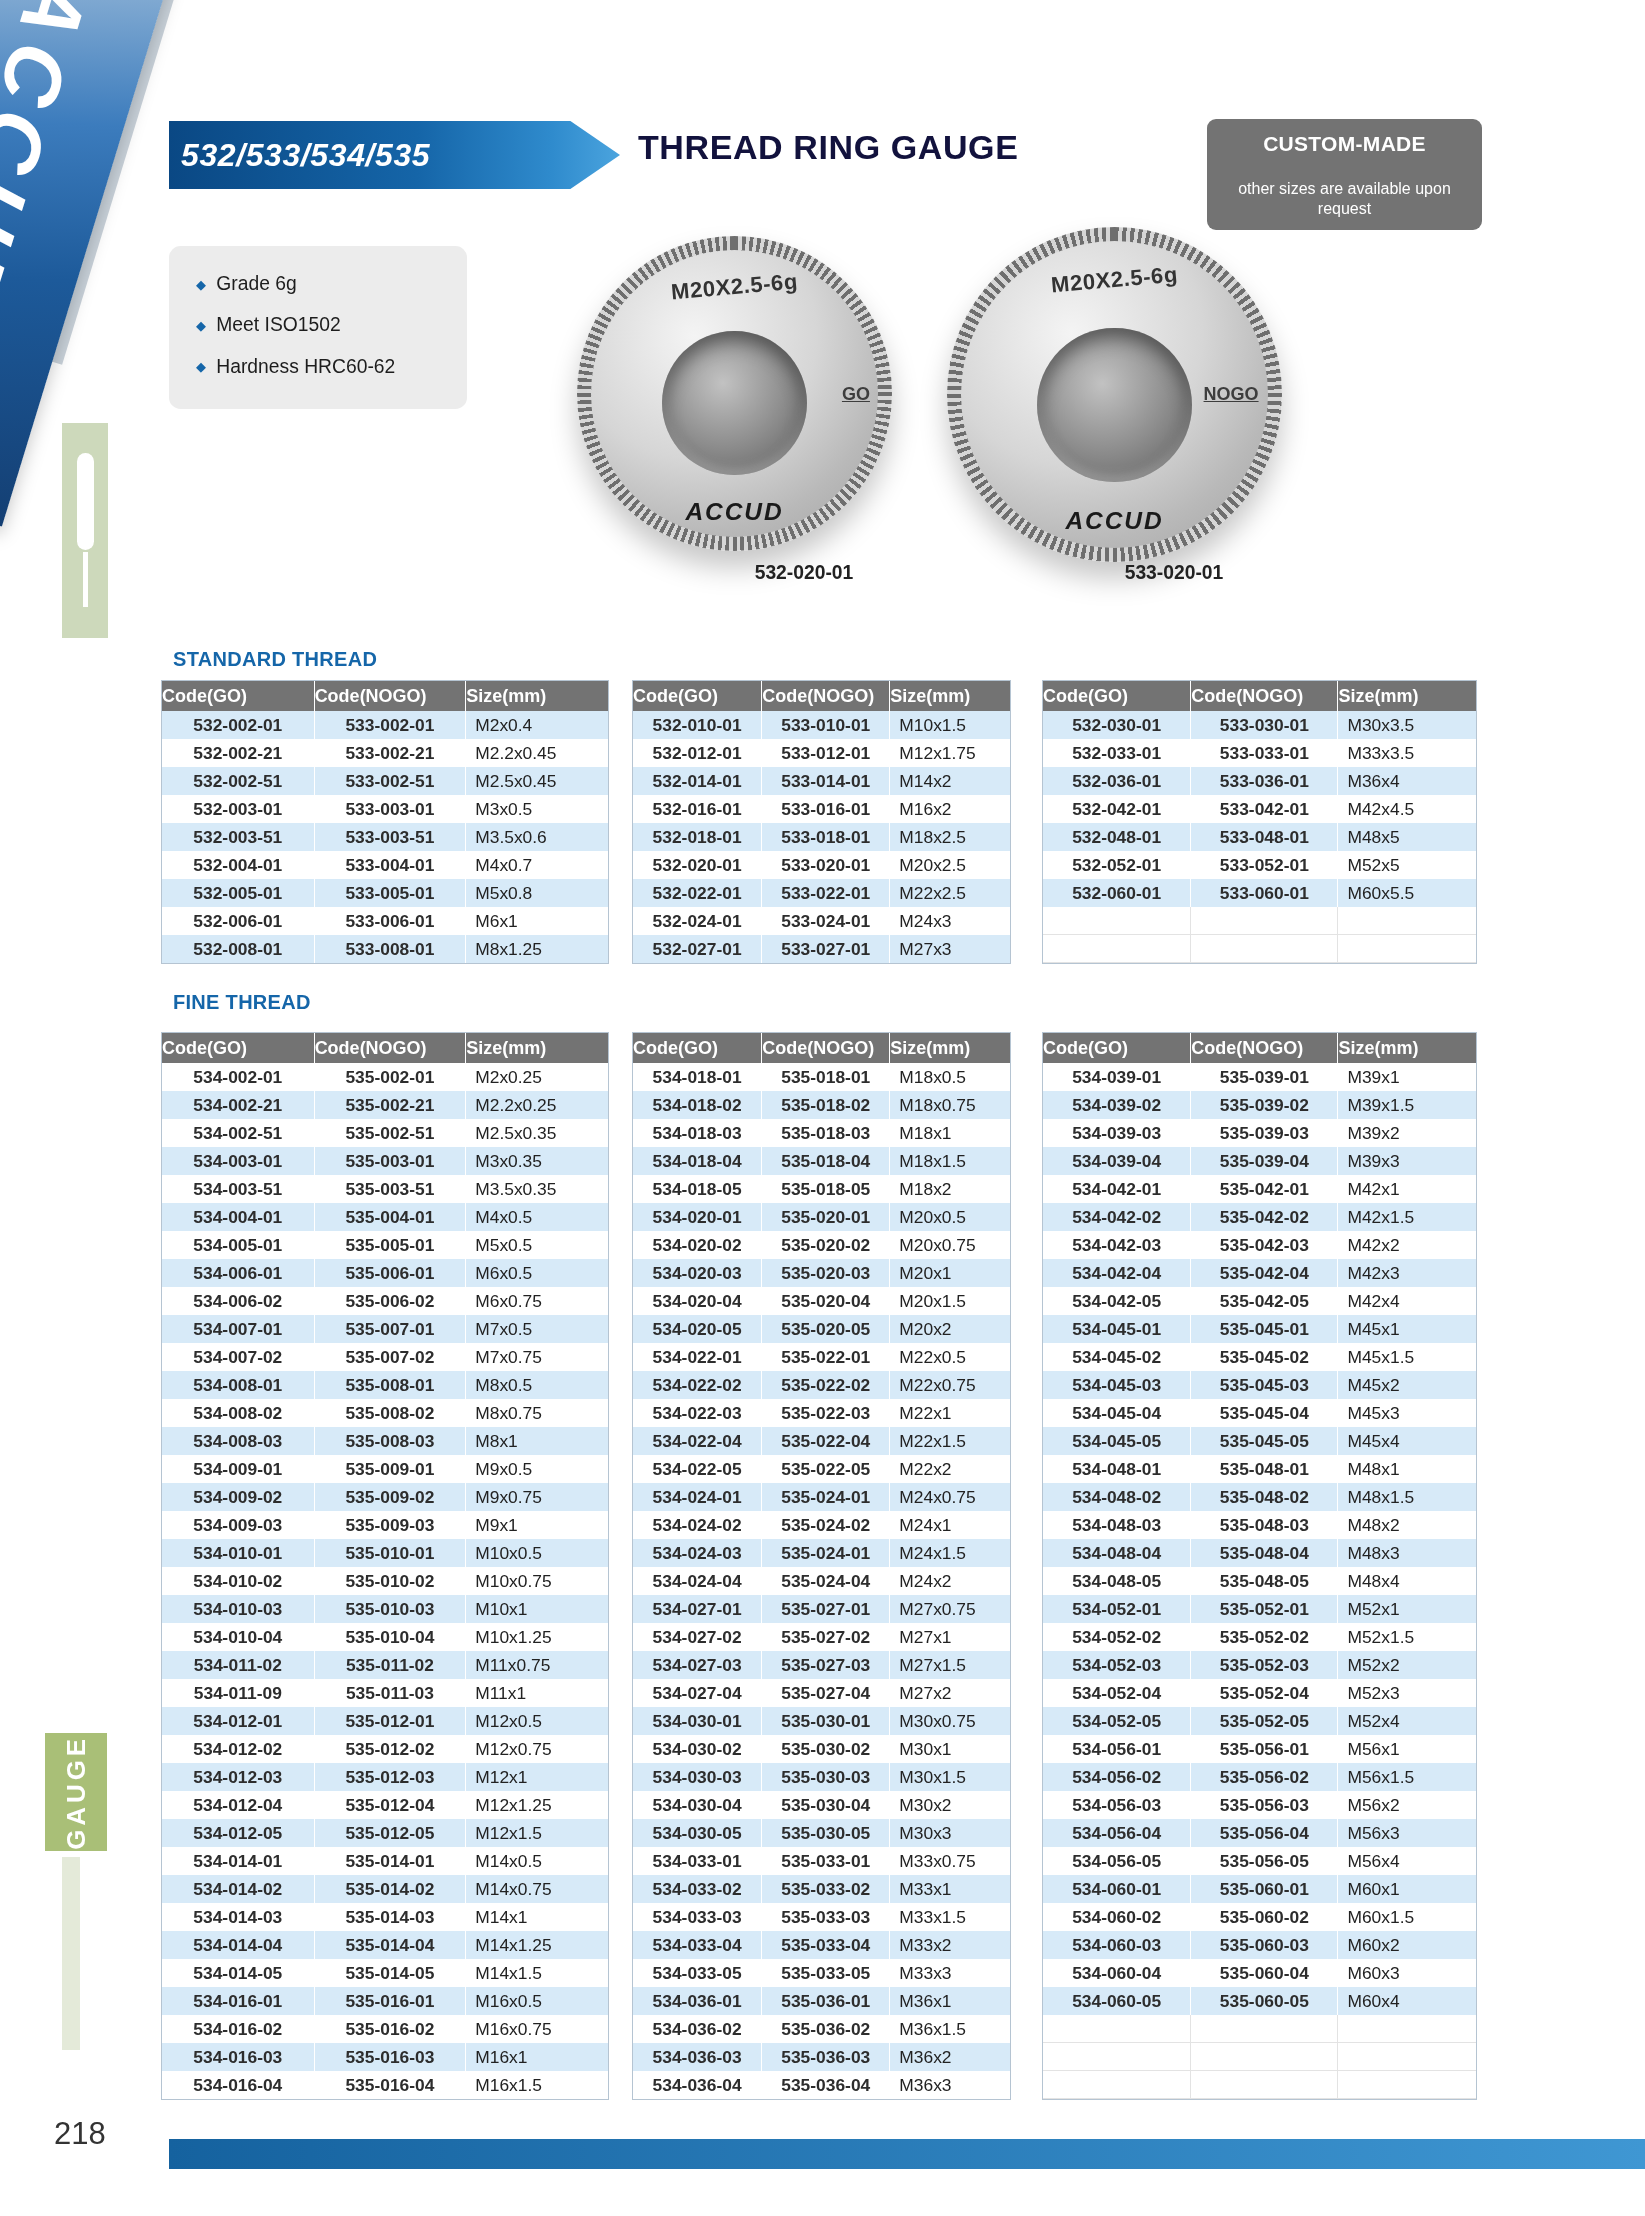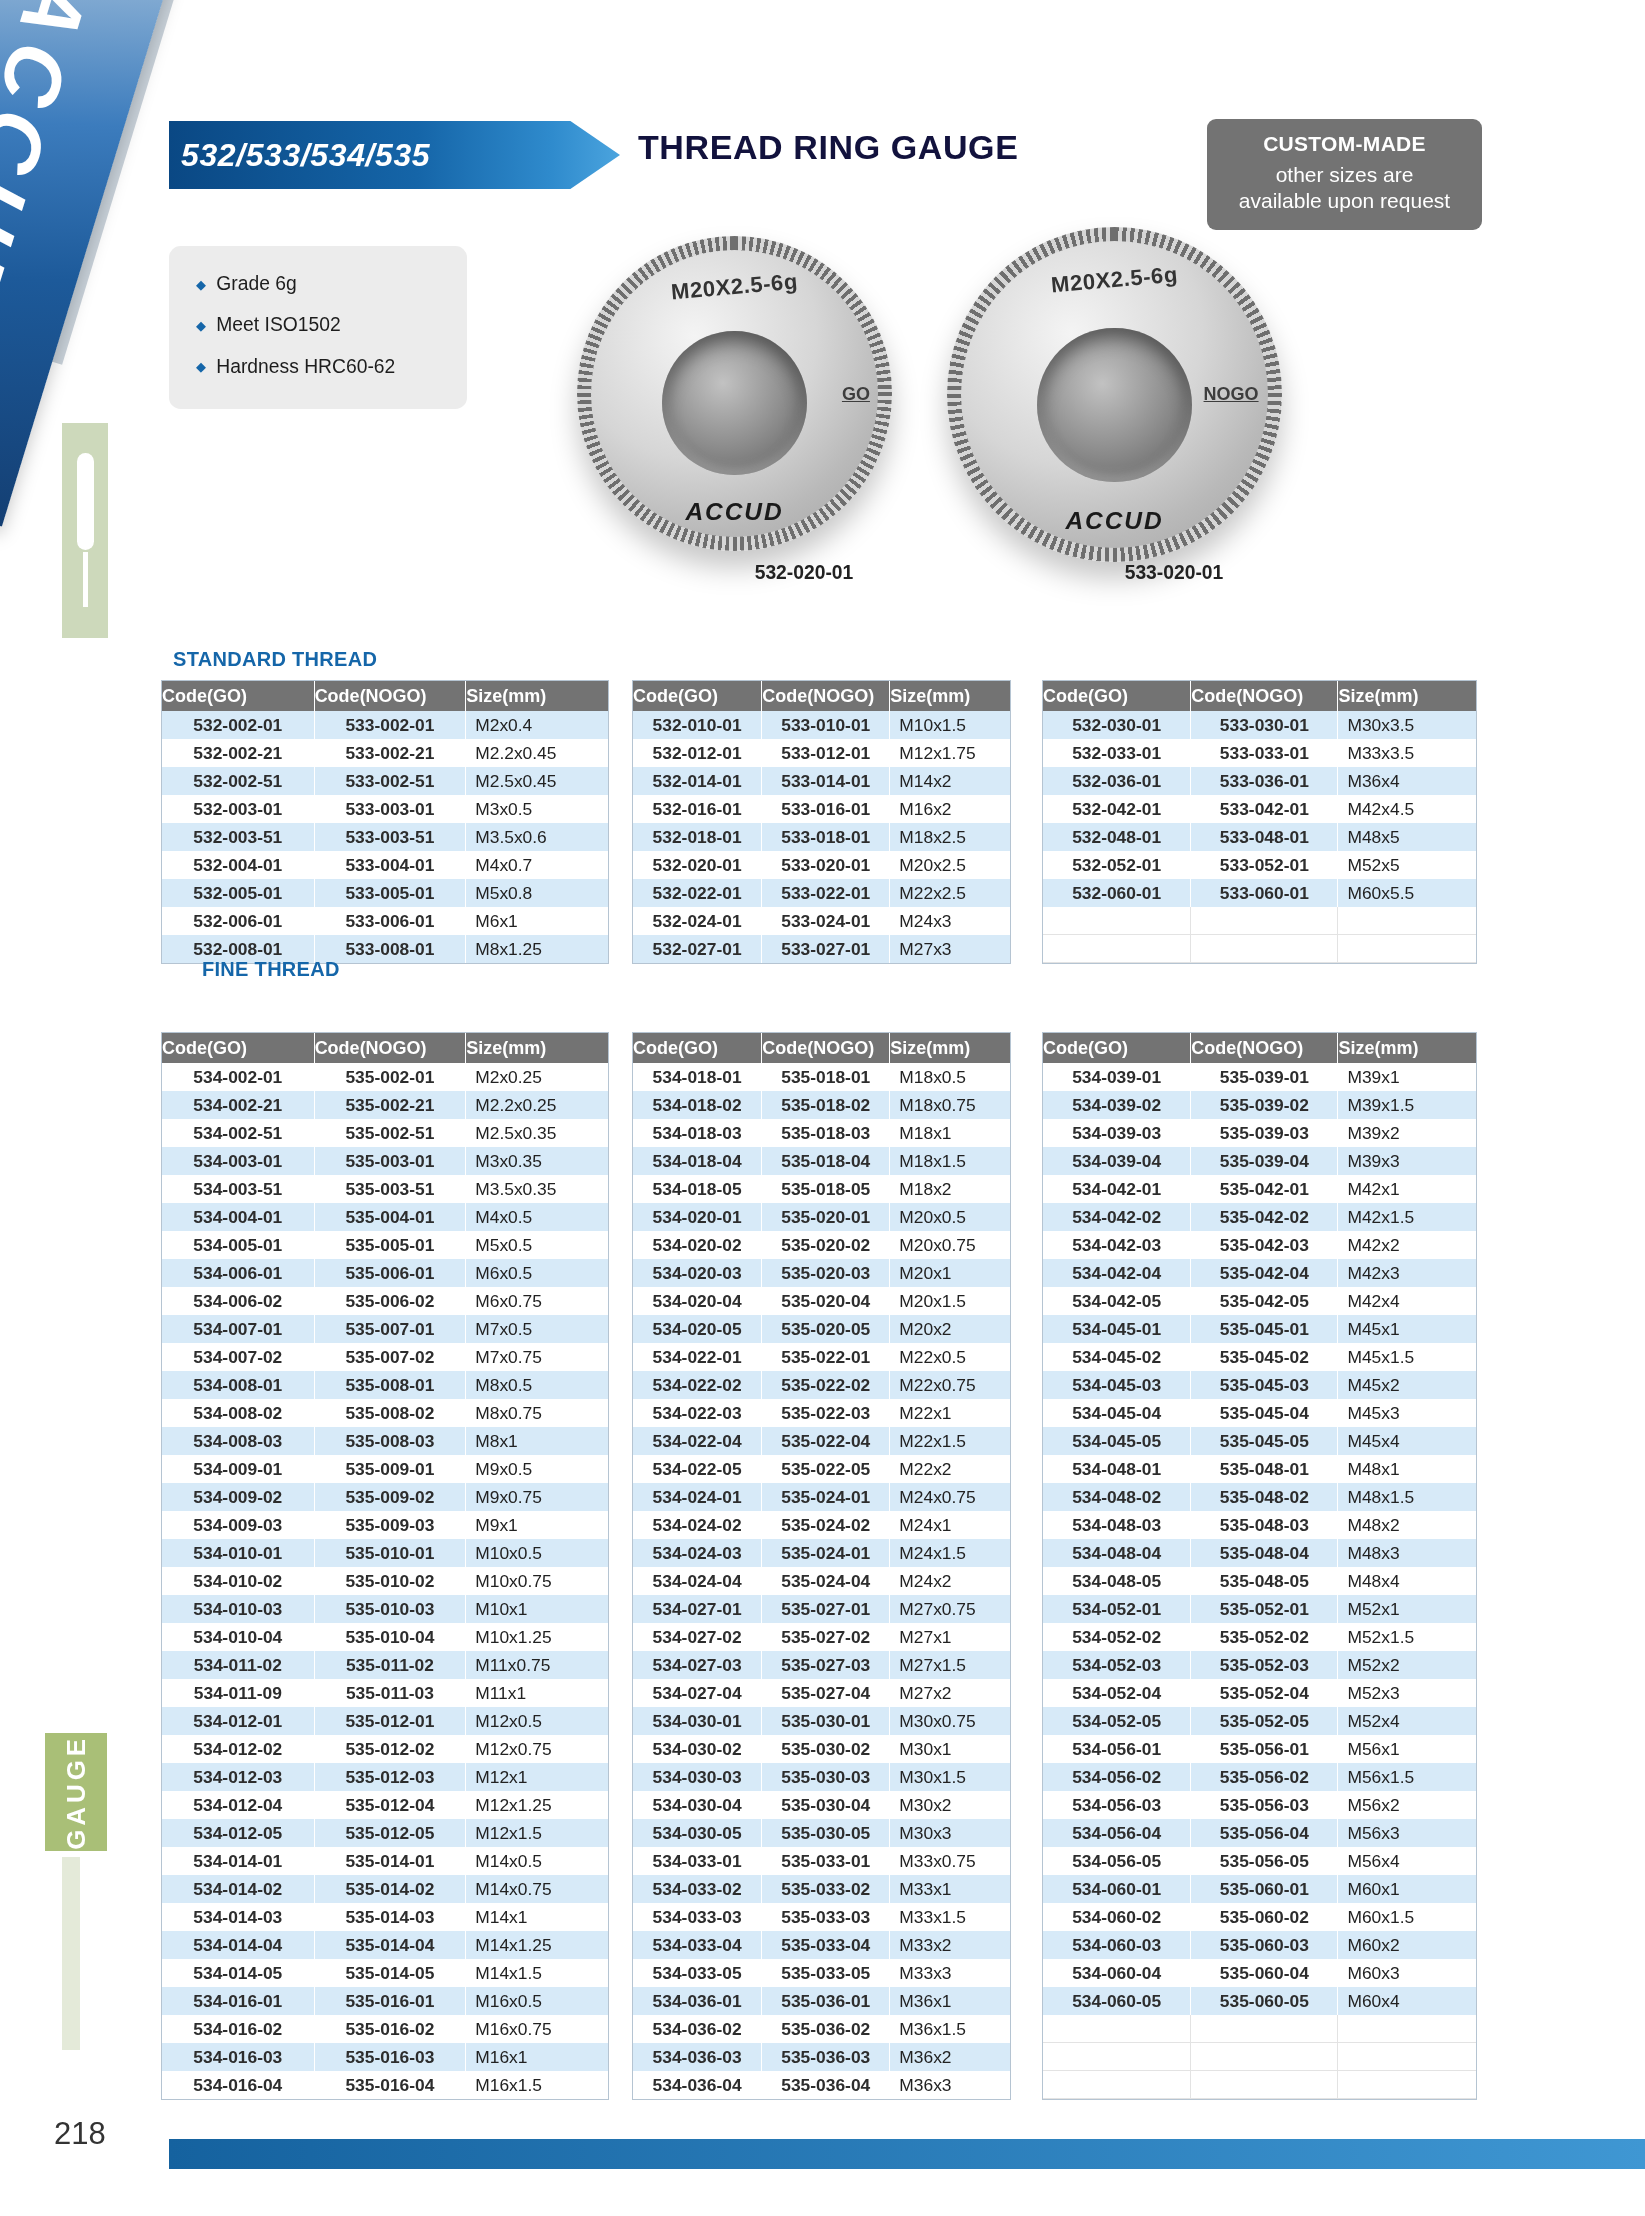--- a/index.html
+++ b/index.html
@@ -32,21 +32,21 @@
   #banner{position:absolute;left:169px;top:121px;width:451px;height:68px;
     background:linear-gradient(90deg,#0a4884,#1565a8 55%,#2f8bcd 85%,#4ba4de);
     clip-path:polygon(0 0,89% 0,100% 50%,89% 100%,0 100%);
     color:#fff;font-size:32px;font-weight:800;font-style:italic;line-height:68px;
     padding-left:12px;letter-spacing:0.6px;}
   #main-title{position:absolute;left:638px;top:128px;font-size:34px;font-weight:800;
     color:#12123d;letter-spacing:0.6px;}
   #badge{position:absolute;left:1207px;top:119px;width:275px;height:111px;background:#737373;
     border-radius:9px;text-align:center;color:#fff;padding-top:13px;}
   #badge .bt{font-size:21px;font-weight:700;letter-spacing:0.3px;}
-  #badge .bs{font-size:21px;line-height:1.25;margin-top:6px;padding:0 28px;}
+  #badge .bs{font-size:16px;line-height:1.25;margin-top:23px;padding:0 28px;}
 
   
   #features{position:absolute;left:169px;top:246px;width:298px;height:163px;background:#ececec;
     border-radius:11.6px;padding:27px 0 0 27px;}
   .feat{font-size:19.3px;color:#1d1d1d;margin-bottom:19.3px;display:flex;align-items:center;}
   .feat .dia{color:#1566a9;font-size:13px;margin-right:10.3px;}
 
   
   .gauge{position:absolute;border-radius:50%;}
   #g1{left:577px;top:236px;width:315px;height:315px;}
@@ -64,21 +64,21 @@
   .typelabel{position:absolute;top:47%;right:7%;font-size:18px;font-weight:600;color:#3d3d3d;text-decoration:underline;}
   .rbrand{position:absolute;bottom:8%;width:100%;text-align:center;font-size:24.5px;font-weight:800;
     font-style:italic;color:#1a1a1a;letter-spacing:1.9px;}
   .caption{position:absolute;width:258px;text-align:center;font-size:19.3px;font-weight:700;color:#222;}
   #cap1{left:675px;top:562px;}
   #cap2{left:1045px;top:562px;}
 
   
   .sec-title{position:absolute;left:173px;font-size:20px;font-weight:700;color:#1566a9;letter-spacing:0.3px;}
   #std-title{top:648px;text-align:right;}
-  #fine-title{top:958px;margin-left:29px;}
+  #fine-title{top:991px;}
   .gtable{position:absolute;border:0.6px solid #b5c4d2;background:#fff;}
   #std-t1{left:161px;top:680px;width:448px;}
   #std-t2{left:632px;top:680px;width:379px;}
   #std-t3{left:1042px;top:680px;width:435px;}
   #fine-t1{left:161px;top:1032px;width:448px;}
   #fine-t2{left:632px;top:1032px;width:379px;}
   #fine-t3{left:1042px;top:1032px;width:435px;}
   .trow{display:flex;height:28px;}
   .trow.thead{height:30px;}
   .th{background:#737373;color:#fff;font-weight:700;font-size:18px;line-height:30px;text-align:left;}

